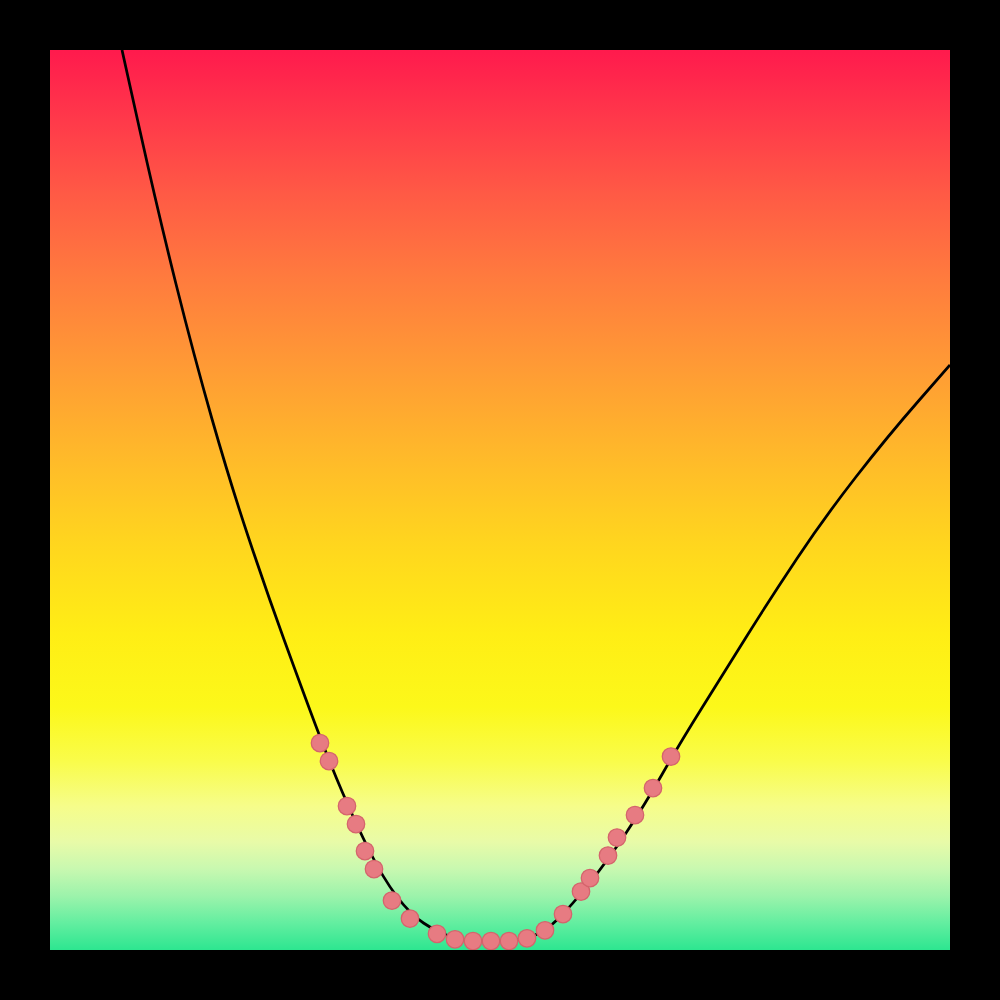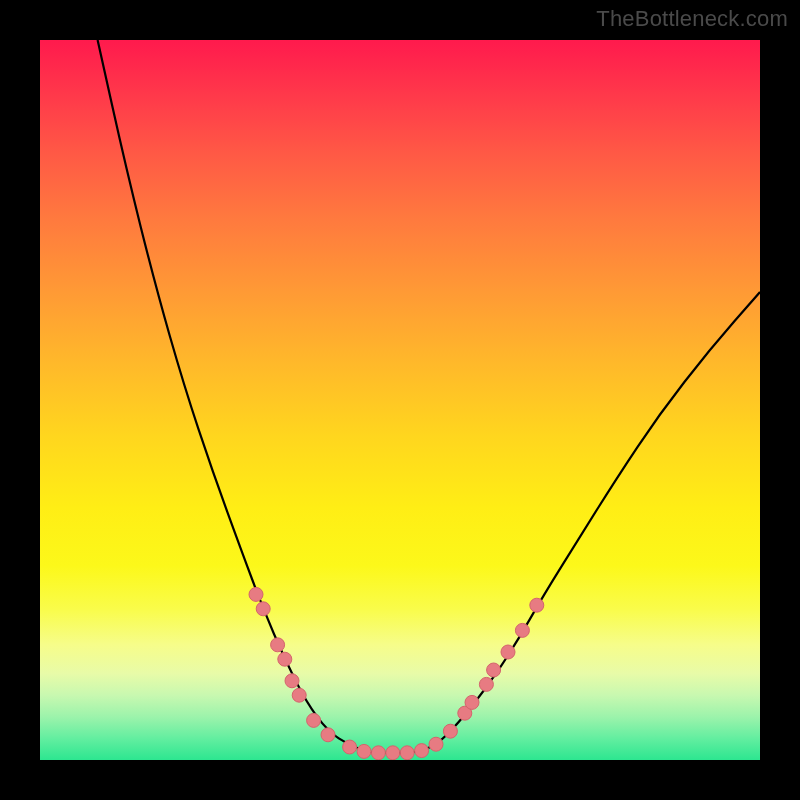--- a/index.html
+++ b/index.html
@@ -90,14 +90,13 @@
           <circle cx="432.0" cy="662.4" r="7" fill="#e77b82" stroke="#d4646c" stroke-width="1"></circle>
           <circle cx="446.4" cy="644.4" r="7" fill="#e77b82" stroke="#d4646c" stroke-width="1"></circle>
           <circle cx="453.6" cy="630.0" r="7" fill="#e77b82" stroke="#d4646c" stroke-width="1"></circle>
           <circle cx="468.0" cy="612.0" r="7" fill="#e77b82" stroke="#d4646c" stroke-width="1"></circle>
           <circle cx="482.4" cy="590.4" r="7" fill="#e77b82" stroke="#d4646c" stroke-width="1"></circle>
           <circle cx="496.8" cy="565.2" r="7" fill="#e77b82" stroke="#d4646c" stroke-width="1"></circle>
         </g>
     </svg>
   </div>
 
-  <div class="source-label">TheBottleneck.com</div>
 </div>
 
 </body></html>

